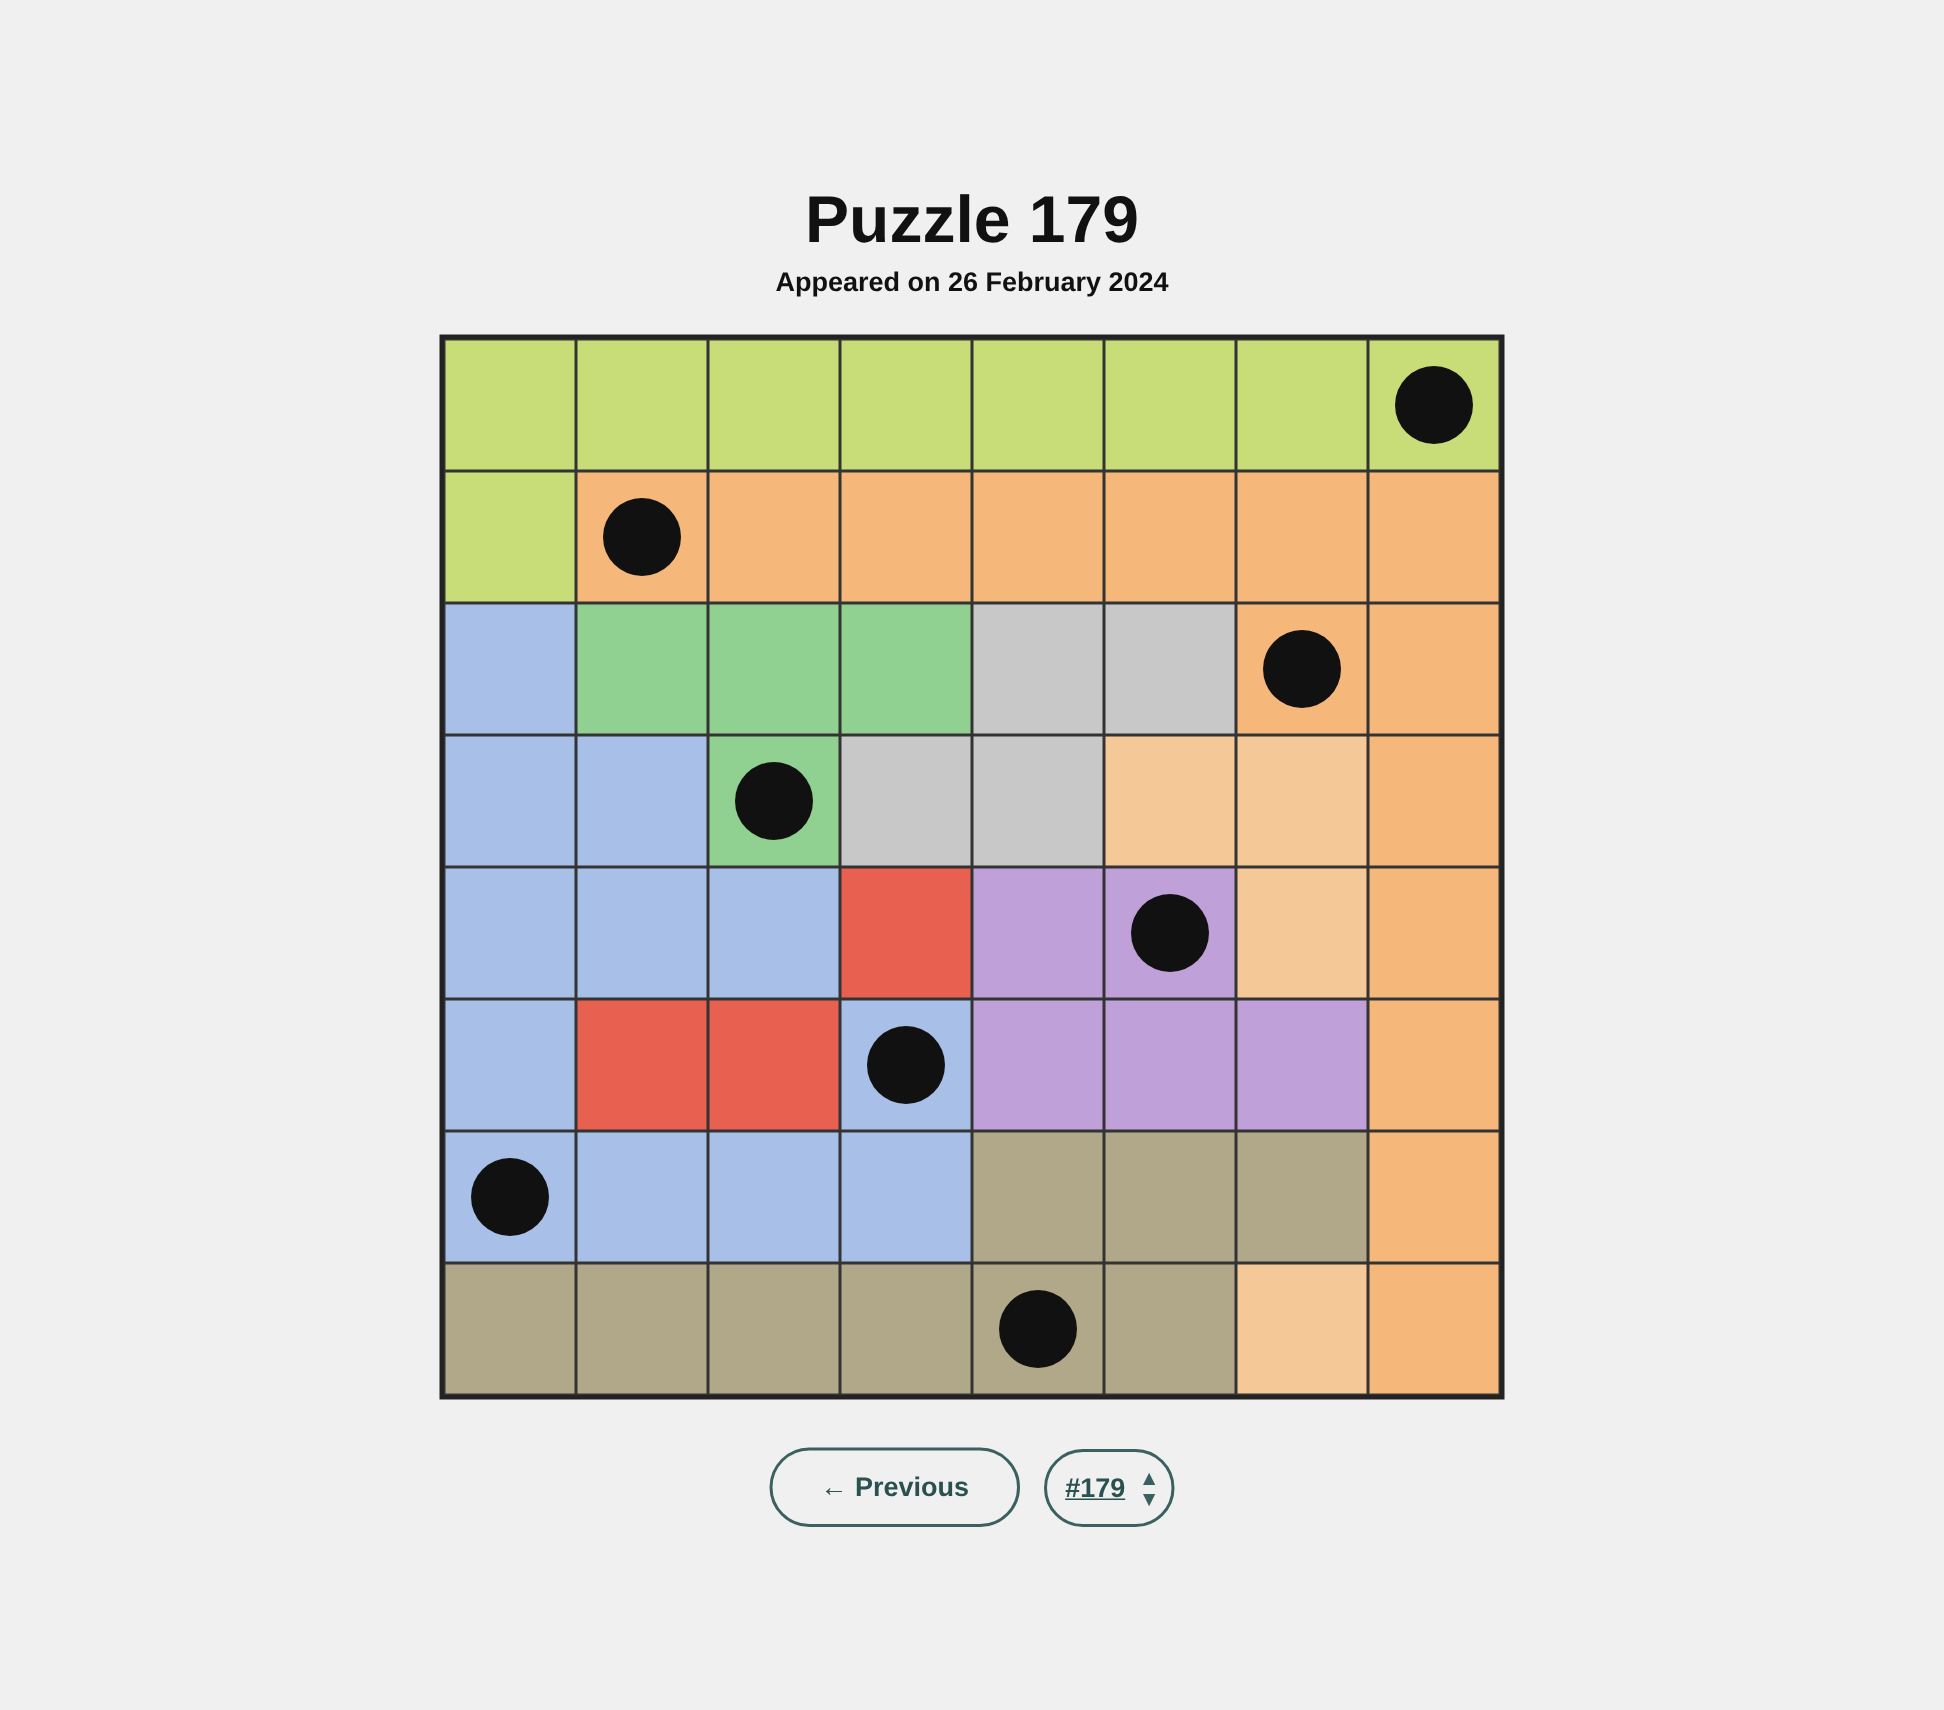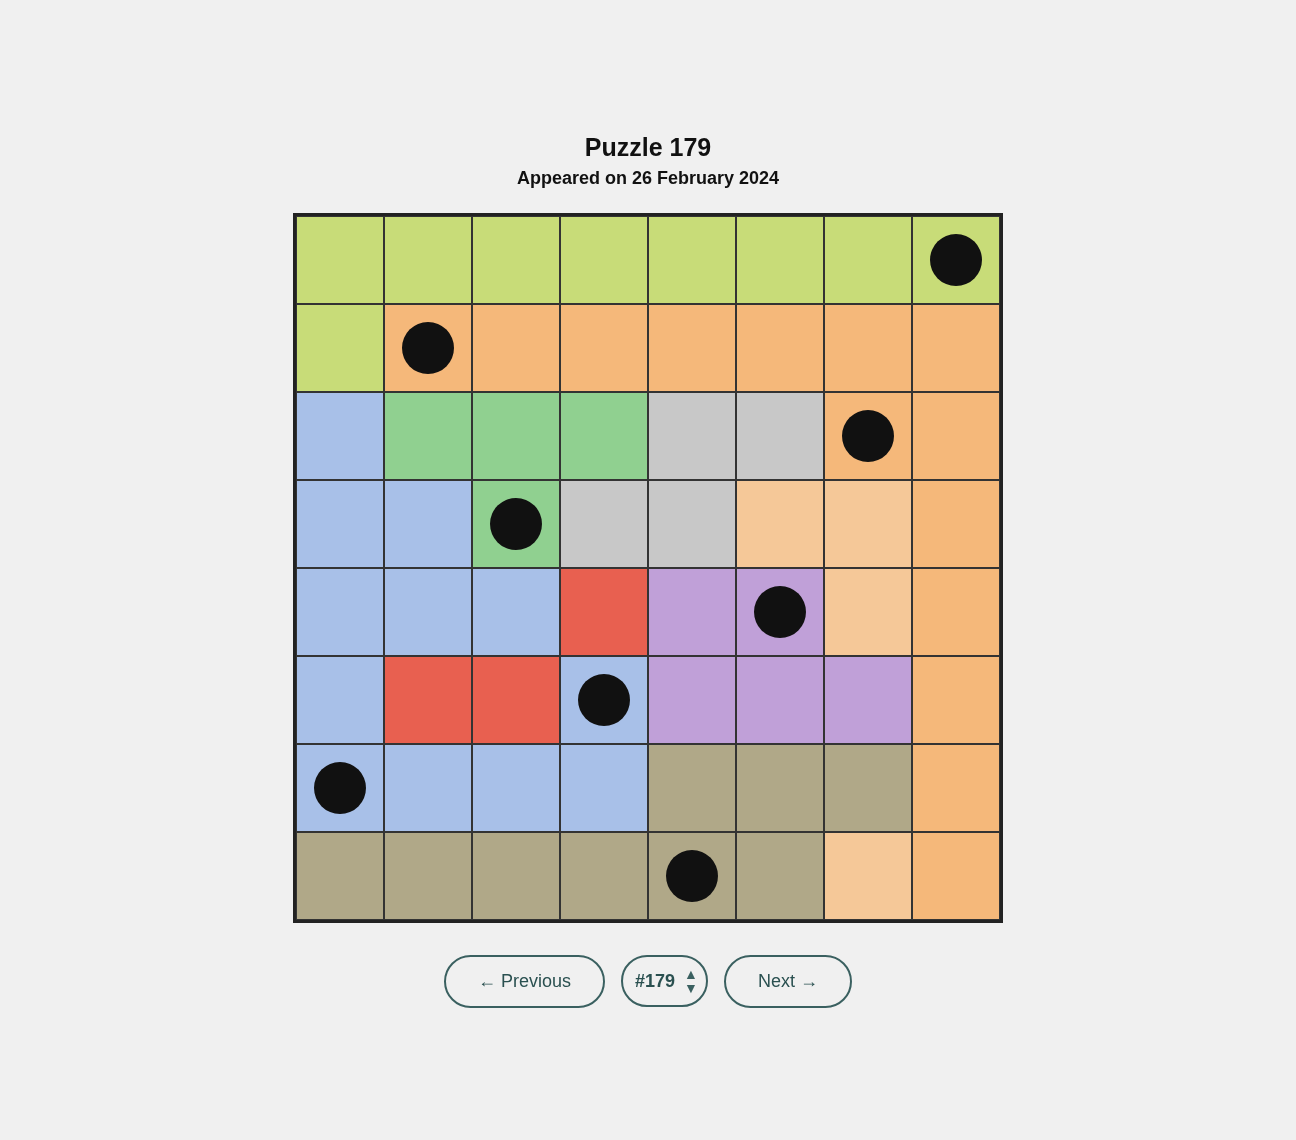--- a/index.html
+++ b/index.html
@@ -7,21 +7,21 @@
       background: #f0f0f0;
       display: flex;
       flex-direction: column;
       align-items: center;
       justify-content: center;
       min-height: 100vh;
       font-family: Arial, sans-serif;
       padding: 20px;
     }
     .page-title {
-      font-size: 25px;
+      font-size: 44px;
       font-weight: 900;
       margin-bottom: 6px;
       color: #111;
     }
     .page-subtitle {
       font-size: 18px;
       font-weight: 700;
       margin-bottom: 24px;
       color: #111;
     }
@@ -53,21 +53,21 @@
       display: flex;
       align-items: center;
       gap: 16px;
       margin-top: 32px;
     }
     .ctrl-btn {
       border: 2.5px solid #3a6060;
       background: transparent;
       color: #2a5050;
       font-size: 18px;
-      font-weight: 400;
+      font-weight: 700;
       padding: 14px 32px;
       border-radius: 40px;
       cursor: pointer;
       white-space: nowrap;
       text-align: center;
     }
     .ctrl-select-wrapper {
       border: 2.5px solid #3a6060;
       border-radius: 40px;
       overflow: hidden;
@@ -79,20 +79,21 @@
     .ctrl-select {
       border: none;
       background: transparent;
       color: #2a5050;
       font-size: 18px;
       font-weight: 600;
       padding: 14px 4px;
       cursor: pointer;
       outline: none;
       appearance: none;
+      text-decoration: underline;
       -webkit-appearance: none;
     }
     .select-arrows {
       color: #3a6060;
       font-size: 14px;
       margin-left: 4px;
       display: flex;
       flex-direction: column;
       line-height: 1;
     }
@@ -211,14 +212,13 @@
 </div>
 
 <div class="controls">
   <button class="ctrl-btn">← Previous</button>
   <div class="ctrl-select-wrapper">
     <select class="ctrl-select">
       <option>#179</option>
     </select>
     <div class="select-arrows">▲<br>▼</div>
   </div>
-  <button class="ctrl-btn">Next →</button>
 </div>
 
 </body></html>

